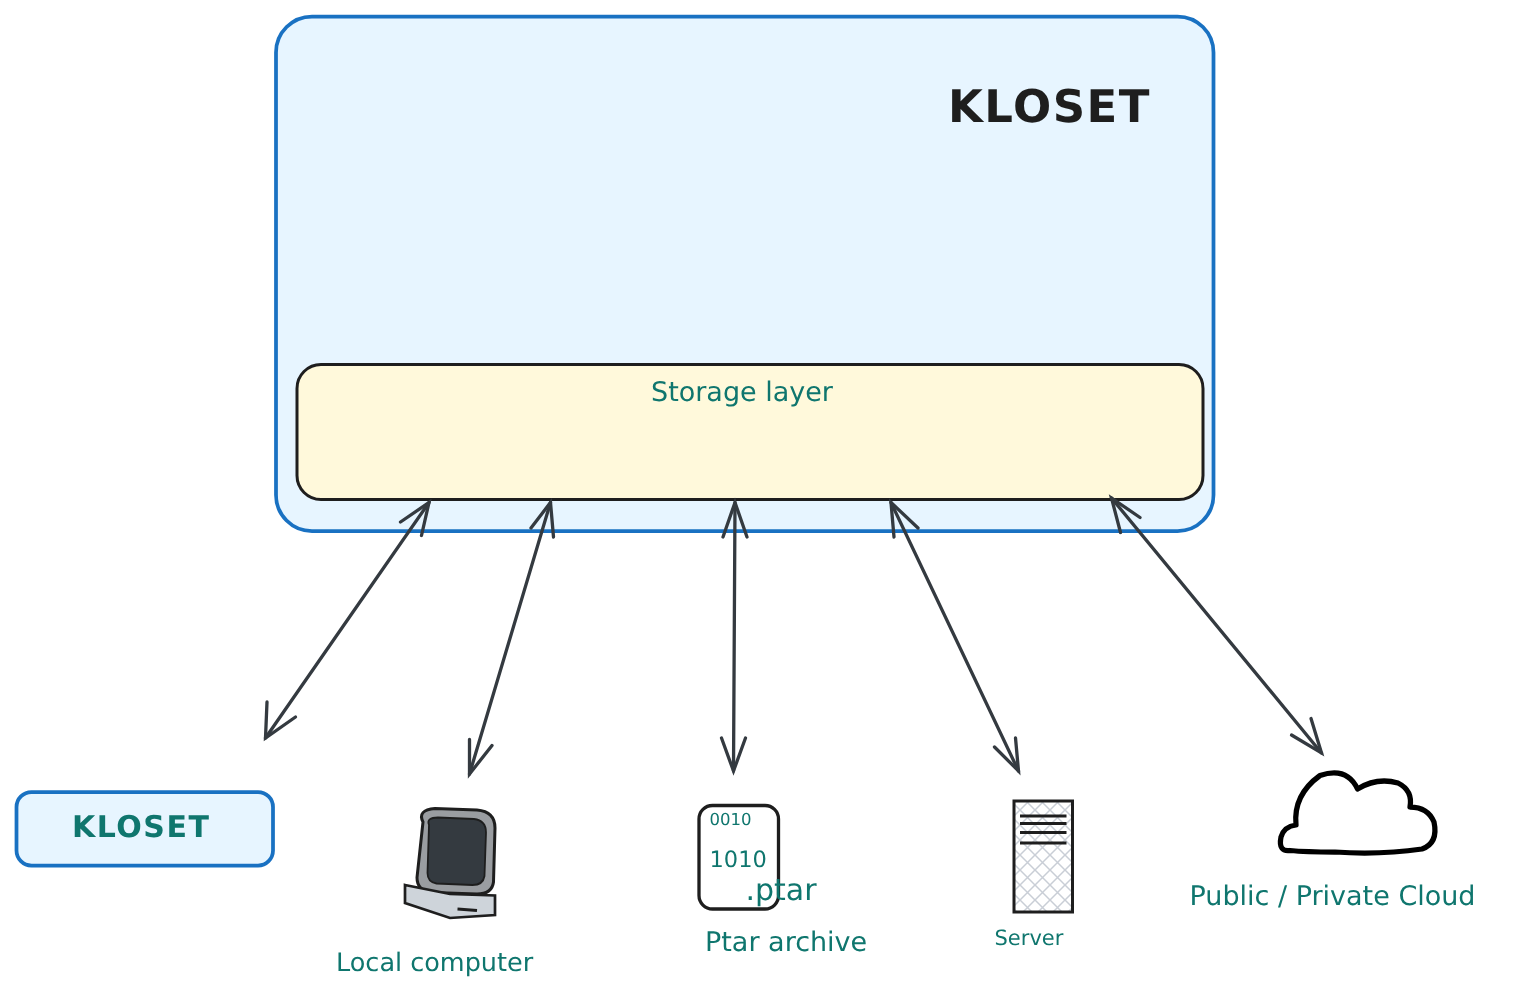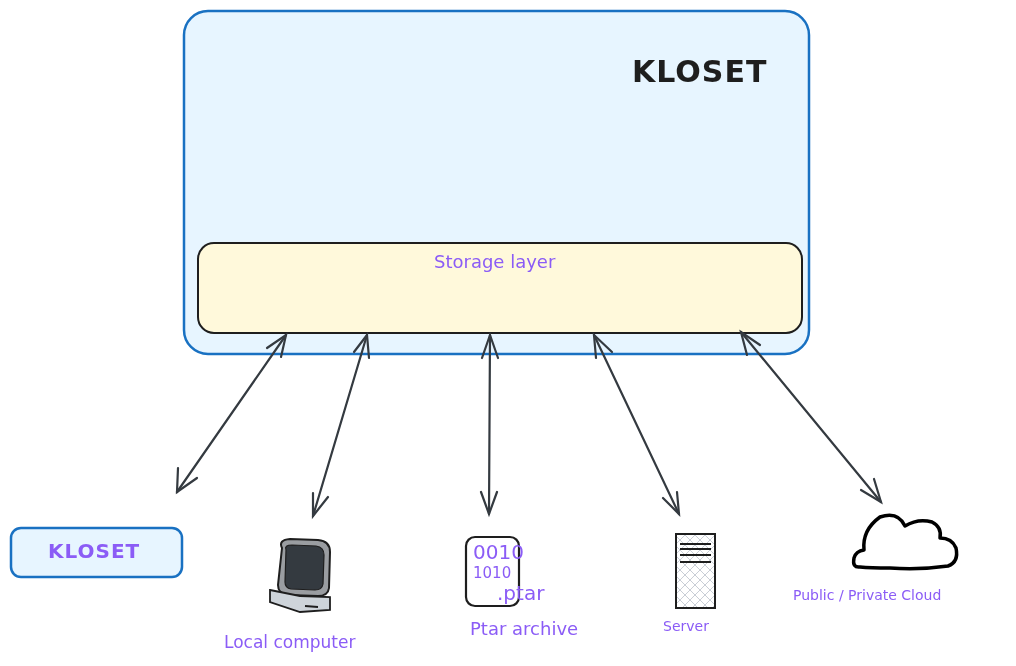--- a/index.html
+++ b/index.html
@@ -1,19 +1,19 @@
 <!DOCTYPE html>
 <html><head>
 <meta charset="utf-8">
 <style>
   html, body { margin:0; padding:0; background:#ffffff; }
   body { width:1016px; height:666px; position:relative; overflow:hidden;
          font-family: "DejaVu Sans", sans-serif; color:#1e1e1e; }
   svg { position:absolute; left:0; top:0; }
-  .label { position:absolute; white-space:nowrap; font-size:18px; color:#8b5cf6; }
+  .label { position:absolute; white-space:nowrap; font-size:18px; color:#0f766e; }
   .title { position:absolute; font-weight:bold; font-size:30px; letter-spacing:1px; color:#1e1e1e; }
 </style>
 </head>
 <body>
 
 <svg width="1016" height="666" viewBox="0 0 1016 666">
 
   <rect x="184" y="11" width="625" height="343" rx="24" ry="24" fill="#e7f5ff" stroke="#1971c2" stroke-width="2.5"></rect>
 
   <rect x="198" y="243" width="604" height="90" rx="16" ry="16" fill="#fff9db" stroke="#1e1e1e" stroke-width="2"></rect>
@@ -74,20 +74,20 @@
 
   <g>
     <path d="M860,567 Q852,568 854,558 Q856,551 864,550 Q862,530 880,517 Q898,511 905,526 Q918,518 932,522 Q942,527 940,538 Q952,538 956,548 Q959,562 948,566 Q920,570 890,568 Q870,568 860,567 Z" fill="#ffffff" stroke="#000000" stroke-width="3.5" stroke-linejoin="round"></path>
   </g>
 </svg>
 
 <div class="title" style="left:632px; top:54px;">KLOSET</div>
 <div class="label" style="left:434px; top:251px; font-size:18px;">Storage layer</div>
 <div class="label" style="left:48px; top:539px; font-size:20px; font-weight:bold; letter-spacing:1px;">KLOSET</div>
 
-<div class="label" style="left:473px; top:540px; font-size:20px;">0010</div>
+<div class="label" style="left:473px; top:540px; font-size:11px;">0010</div>
 <div class="label" style="left:473px; top:564px; font-size:15px;">1010</div>
 <div class="label" style="left:497px; top:581px; font-size:20px;">.ptar</div>
 
 <div class="label" style="left:224px; top:632px; font-size:17px;">Local computer</div>
 <div class="label" style="left:431px; top:618px; font-size:18px;margin-left:39px;">Ptar archive</div>
 <div class="label" style="left:663px; top:618px; font-size:14px;">Server</div>
-<div class="label" style="left:793px; top:587px; font-size:14px;">Public / Private Cloud</div>
+<div class="label" style="left:793px; top:587px; font-size:18px;">Public / Private Cloud</div>
 
 </body></html>

